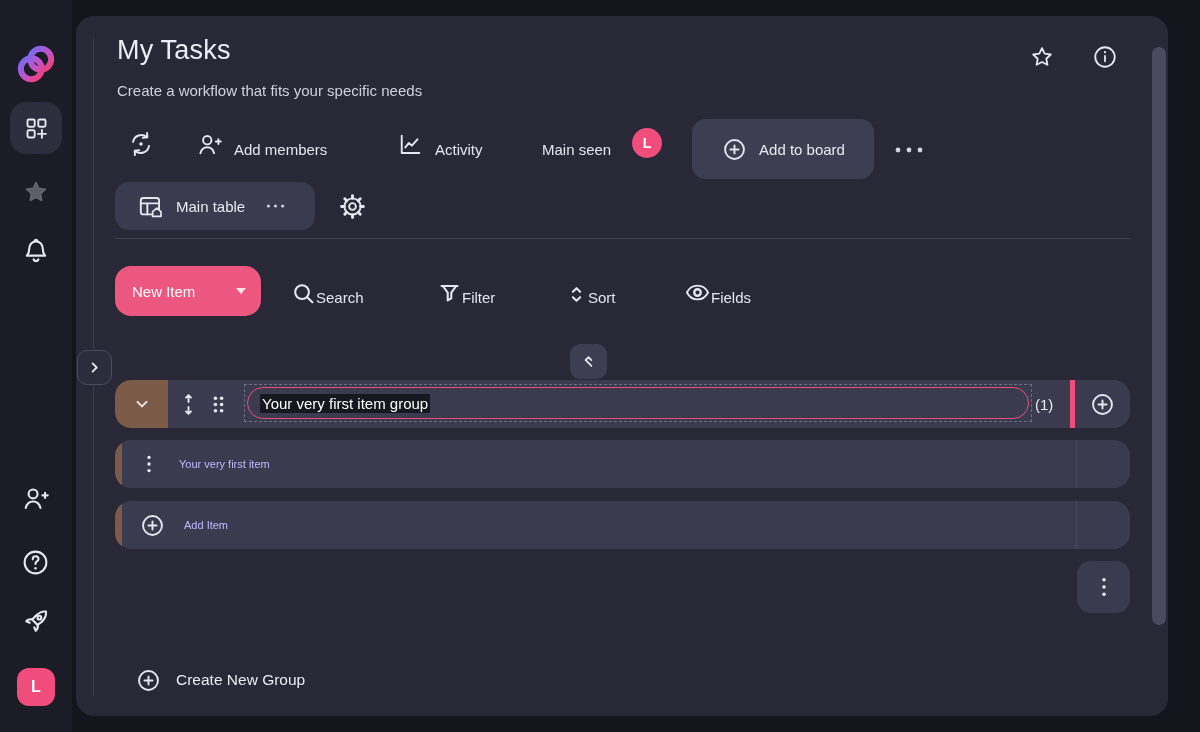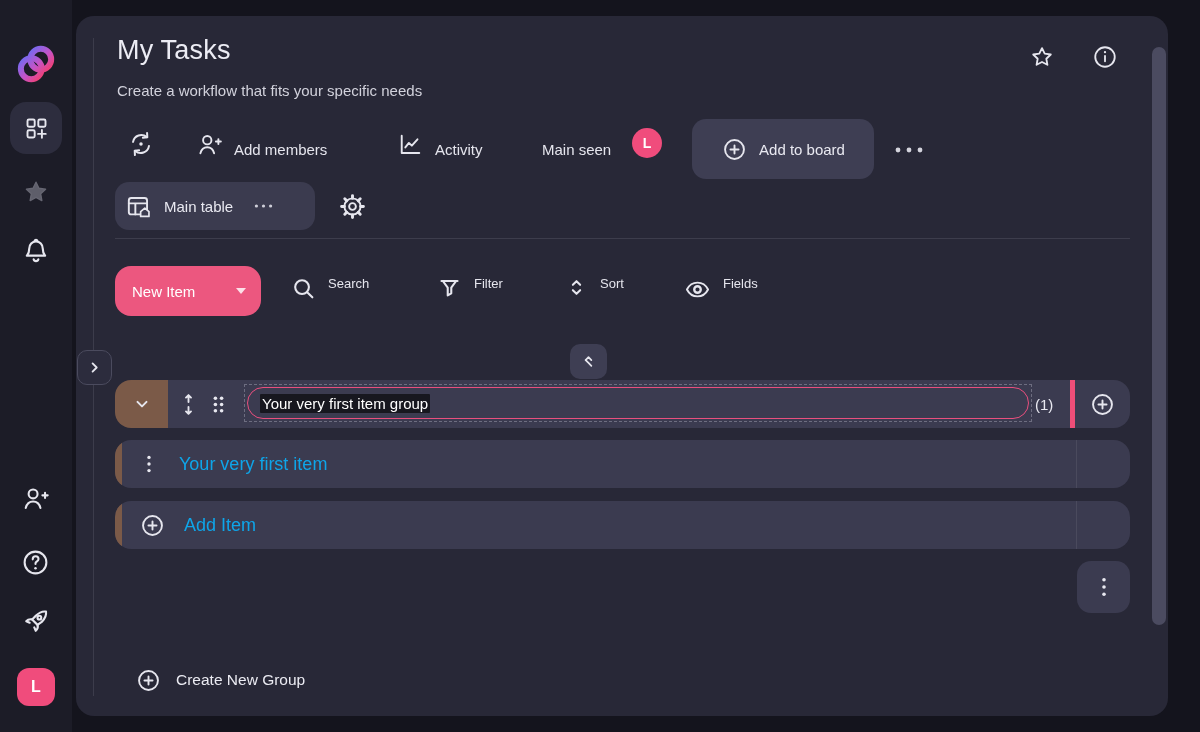--- a/index.html
+++ b/index.html
@@ -27,29 +27,29 @@
   .hd-ic{position:absolute;cursor:pointer}
   
   .tbtn{position:absolute;display:flex;align-items:flex-end;gap:11px;height:30px;top:112px;
     color:#e5e5ed;font-size:15px;cursor:pointer;white-space:nowrap}
   .board-btn{position:absolute;left:616px;top:103px;width:182px;height:60px;border-radius:14px;background:#3e3e53;
     display:flex;align-items:center;justify-content:center;gap:11px;font-size:15px;color:#e9e9f1;cursor:pointer}
   .toolbar-avatar{position:absolute;left:556px;top:112px;width:30px;height:30px;border-radius:50%;background:#f04c7c;
     display:flex;align-items:center;justify-content:center;font-size:14px;font-weight:700;color:#fff;cursor:pointer}
   
   .tab{position:absolute;left:39px;top:166px;width:200px;height:48px;border-radius:14px;background:#3b3b4f;
-    display:flex;align-items:center;gap:12px;padding:0 10px;box-sizing:border-box;font-size:15px;color:#e9e9f1;cursor:pointer}
+    display:flex;align-items:center;gap:12px;padding:0 22px;box-sizing:border-box;font-size:15px;color:#e9e9f1;cursor:pointer}
   .divider{position:absolute;left:39px;top:222px;width:1015px;height:1px;background:#3d3d4c}
   
   .new-item{position:absolute;left:39px;top:250px;width:146px;height:50px;border-radius:16px;background:#ec577f;
     display:flex;align-items:center;justify-content:space-between;padding:0 15px 0 17px;box-sizing:border-box;
     color:#fff;font-size:15px;cursor:pointer}
   .caret{width:0;height:0;border-left:5.5px solid transparent;border-right:5.5px solid transparent;
     border-top:6.5px solid rgba(255,255,255,.82)}
-  .act{position:absolute;top:260px;display:flex;align-items:flex-start;gap:12px;height:30px;font-size:13px;color:#e5e5ed;cursor:pointer}
+  .act{position:absolute;top:260px;display:flex;align-items:flex-end;height:30px;font-size:15px;color:#e5e5ed;cursor:pointer}
   
   .unfold-btn{position:absolute;left:494px;top:328px;width:37px;height:35px;border-radius:10px;background:#3e3e53;
     display:flex;align-items:center;justify-content:center;cursor:pointer}
   .grp-chevron{position:absolute;left:39px;top:364px;width:53px;height:48px;background:#7b5a48;
     border-radius:16px 0 0 16px;display:flex;align-items:center;justify-content:center;cursor:pointer}
   .grp-row{position:absolute;left:92px;top:364px;width:962px;height:48px;background:#3b3b50;
     border-radius:0 16px 16px 0;display:flex;align-items:center}
   .grp-handle{position:absolute;cursor:grab}
   .name-wrap{position:absolute;left:76px;top:4px;width:788px;height:38px;box-sizing:border-box;
     border:1px dashed rgba(170,170,188,.45);display:flex;align-items:center}
@@ -57,21 +57,21 @@
     display:flex;align-items:center;padding:8px 12px;font-size:15px;color:#fff;cursor:text}
   .sel{background:#17171f;padding:1px 2px;border-radius:1px}
   .grp-count{position:absolute;left:867px;top:0;height:48px;display:flex;align-items:center;font-size:15px;color:#e9e9f1}
   .grp-bar{position:absolute;left:902px;top:0;width:5px;height:48px;background:#ee4e78}
   .grp-add{position:absolute;left:907px;top:0;width:55px;height:48px;border-radius:0 16px 16px 0;
     display:flex;align-items:center;justify-content:center;cursor:pointer}
   .item-row{position:absolute;left:39px;width:1015px;height:48px;background:#3b3b50;border-radius:16px;
     overflow:hidden;display:flex;align-items:center;cursor:pointer}
   .item-stripe{position:absolute;left:0;top:0;width:7px;height:48px;background:#7b5a48}
   .cell-div{position:absolute;left:961px;top:0;width:1px;height:48px;background:rgba(255,255,255,.08)}
-  .item-label{font-size:18px;color:#0ea5e9}
+  .item-label{font-size:11px;color:#c4b5fd}
   .kebab-btn{position:absolute;left:1001px;top:545px;width:53px;height:52px;border-radius:14px;background:#3b3b50;
     display:flex;align-items:center;justify-content:center;cursor:pointer}
   .scrollbar{position:absolute;left:1076px;top:31px;width:14px;height:578px;border-radius:7px;background:#4b4b60;cursor:pointer}
   .create-group{position:absolute;left:59px;top:649px;display:flex;align-items:center;gap:14px;height:30px;
     font-size:15.5px;color:#ebebf2;cursor:pointer}
 </style>
 </head>
 <body>
 
 <div class="sidebar">

